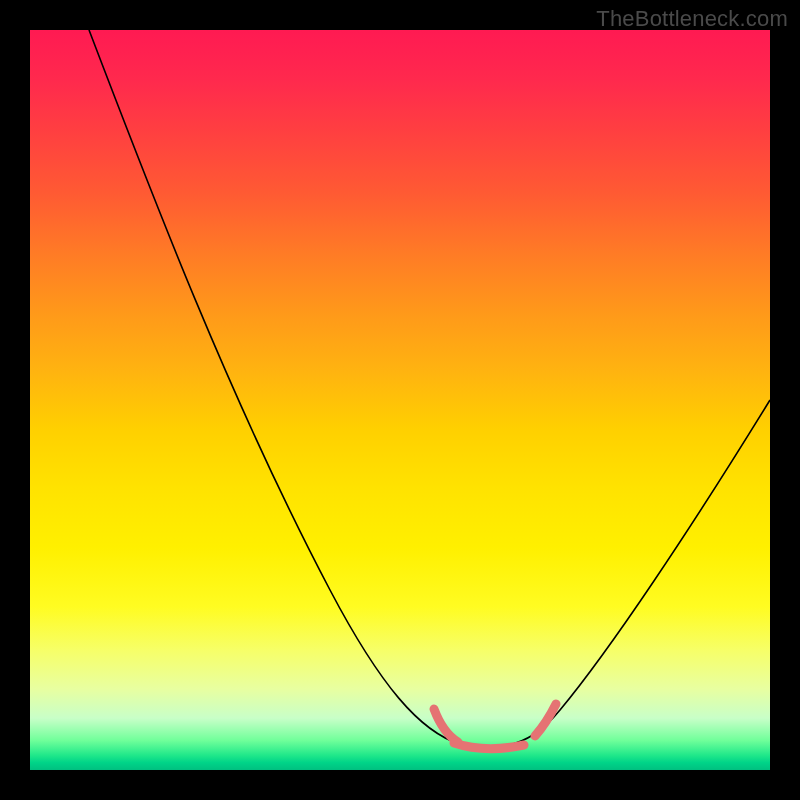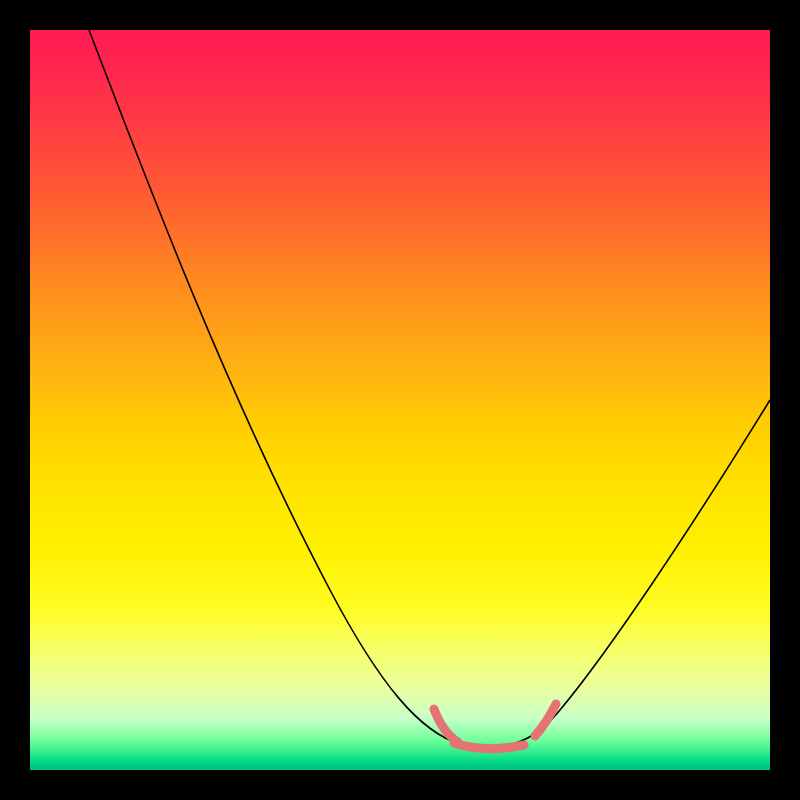--- a/index.html
+++ b/index.html
@@ -83,14 +83,15 @@
       <path class="pink-seg" d="M 404 679
            C 410 695, 418 706, 428 712"></path>
       <path class="pink-seg" d="M 424 713
            C 445 720, 470 720, 494 715"></path>
       <path class="pink-seg" d="M 505 706
            C 513 697, 520 686, 526 674"></path>
     </svg>
 
   </div>
 
+  <div class="watermark">TheBottleneck.com</div>
 
 </div>
 
 </body></html>

